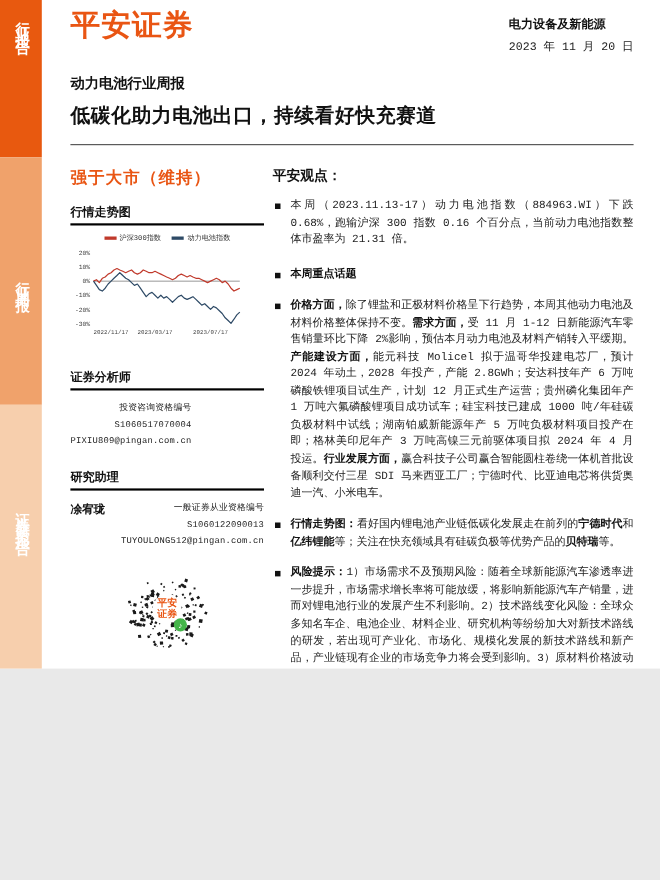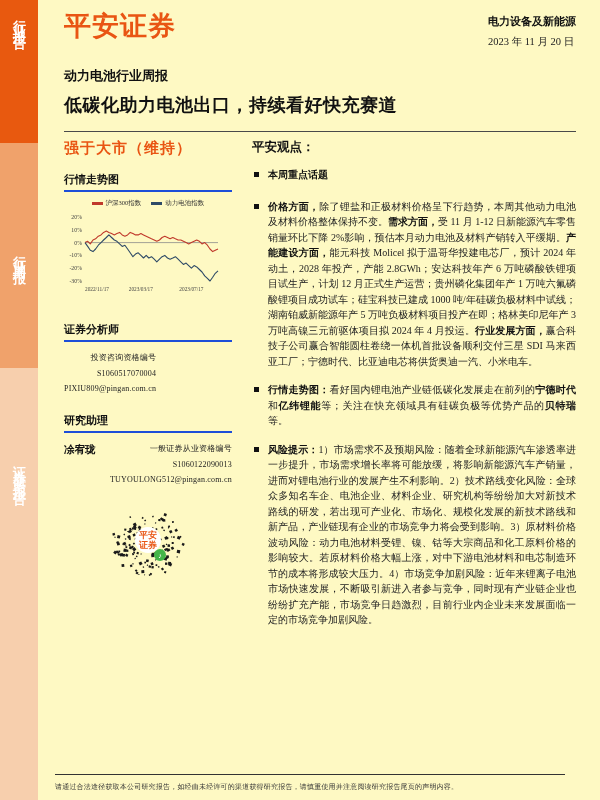--- a/index.html
+++ b/index.html
@@ -1,42 +1,42 @@
 <!DOCTYPE html>
 <html><head>
 <meta charset="utf-8">
 <style>
   html,body{margin:0;padding:0;background:#e9e9e9;}
-  .page{position:relative;width:600px;height:800px;background:#fef9c3;overflow:hidden;
-        font-family:Liberation Serif, serif;color:#222;}
+  .page{position:relative;width:600px;height:608px;background:#ffffff;overflow:hidden;
+        font-family:Liberation Mono, monospace;color:#222;}
   
   .sidebar{position:absolute;left:0;top:0;width:38px;height:800px;display:flex;flex-direction:column;}
   .seg{display:flex;justify-content:center;}
   .seg span{writing-mode:vertical-rl;text-orientation:upright;font-weight:700;font-size:13px;
             letter-spacing:5px;line-height:38px;}
   .seg1{height:143px;} .seg1 span{padding-top:10px;}
   .seg2{height:225px;align-items:center;}
   .seg3{height:432px;} .seg3 span{padding-top:88px;}
   
   .content{position:absolute;left:38px;top:0;width:562px;box-sizing:border-box;padding:12px 24px 0 26px;}
   .top{display:flex;justify-content:space-between;align-items:flex-start;}
   .logo{font-size:27px;font-weight:900;letter-spacing:1px;line-height:1.1;}
   .meta{padding-top:2px;}
   .industry{font-size:11px;font-weight:700;color:#111;}
   .date{font-size:10.5px;color:#222;margin-top:6px;}
   .series{margin-top:18px;font-size:13px;font-weight:700;color:#111;}
   .title{margin:8px 0 0 0;font-size:18px;font-weight:700;color:#111;letter-spacing:.5px;}
   .title-rule{margin-top:14px;border-top:1px solid #4a4a4a;}
-  .cols{display:flex;margin-top:7px;gap:20px;}
+  .cols{display:flex;margin-top:20px;gap:8px;}
   .leftcol{flex:0 0 158px;}
   .rightcol{flex:1;min-width:0;}
   
   .rating{font-size:15px;font-weight:700;letter-spacing:1px;}
   .sec-h{margin-top:14px;font-size:11px;font-weight:700;color:#111;padding-bottom:3px;
-         border-bottom:2px solid #1d4ed8;}
+         border-bottom:2px solid #000000;}
   .chart-block{margin-top:7px;}
   .legend{display:flex;justify-content:center;align-items:center;gap:10px;font-size:6.5px;color:#333;}
   .lg-item{display:inline-flex;align-items:center;}
   .lg-dash{display:inline-block;width:11px;height:2.5px;margin-right:3px;}
   #chart-svg{display:block;margin-top:4px;}
   .person{display:flex;margin-top:10px;}
   .pname{flex:0 0 46px;font-size:10.5px;font-weight:700;color:#111;}
   .pdetail{font-size:8px;color:#222;}
   .pdetail div{margin-bottom:6px;letter-spacing:.2px;text-align:right;}
   .qr{width:74px;height:74px;margin:16px auto 0 auto;}
@@ -278,20 +278,24 @@
               <text x="49" y="51.5" text-anchor="middle" font-size="7" fill="#fff">♪</text>
             </svg>
         </div>
       </div>
 
       <div class="rightcol">
         <div class="views-title">平安观点：</div>
         <div id="bullets">
             <div class="bullet">
               <span class="marker"></span>
+              <p class="btext"><span>本周（2023.11.13-17）动力电池指数（884963.WI）下跌 0.68%，跑输沪深 300 指数 0.16 个百分点，当前动力电池指数整体市盈率为 21.31 倍。</span></p>
+            </div>
+            <div class="bullet">
+              <span class="marker"></span>
               <p class="btext"><span class="b">本周重点话题</span></p>
             </div>
             <div class="bullet">
               <span class="marker"></span>
               <p class="btext"><span class="b">价格方面，</span><span>除了锂盐和正极材料价格呈下行趋势，本周其他动力电池及材料价格整体保持不变。</span><span class="b">需求方面，</span><span>受 11 月 1-12 日新能源汽车零售销量环比下降 2%影响，预估本月动力电池及材料产销转入平缓期。</span><span class="b">产能建设方面，</span><span>能元科技 Molicel 拟于温哥华投建电芯厂，预计 2024 年动土，2028 年投产，产能 2.8GWh；安达科技年产 6 万吨磷酸铁锂项目试生产，计划 12 月正式生产运营；贵州磷化集团年产 1 万吨六氟磷酸锂项目成功试车；硅宝科技已建成 1000 吨/年硅碳负极材料中试线；湖南铂威新能源年产 5 万吨负极材料项目投产在即；格林美印尼年产 3 万吨高镍三元前驱体项目拟 2024 年 4 月投运。</span><span class="b">行业发展方面，</span><span>赢合科技子公司赢合智能圆柱卷绕一体机首批设备顺利交付三星 SDI 马来西亚工厂；宁德时代、比亚迪电芯将供货奥迪一汽、小米电车。</span></p>
             </div>
             <div class="bullet">
               <span class="marker"></span>
               <p class="btext"><span class="b">行情走势图：</span><span>看好国内锂电池产业链低碳化发展走在前列的</span><span class="b">宁德时代</span><span>和</span><span class="b">亿纬锂能</span><span>等；关注在快充领域具有硅碳负极等优势产品的</span><span class="b">贝特瑞</span><span>等。</span></p>
             </div>

